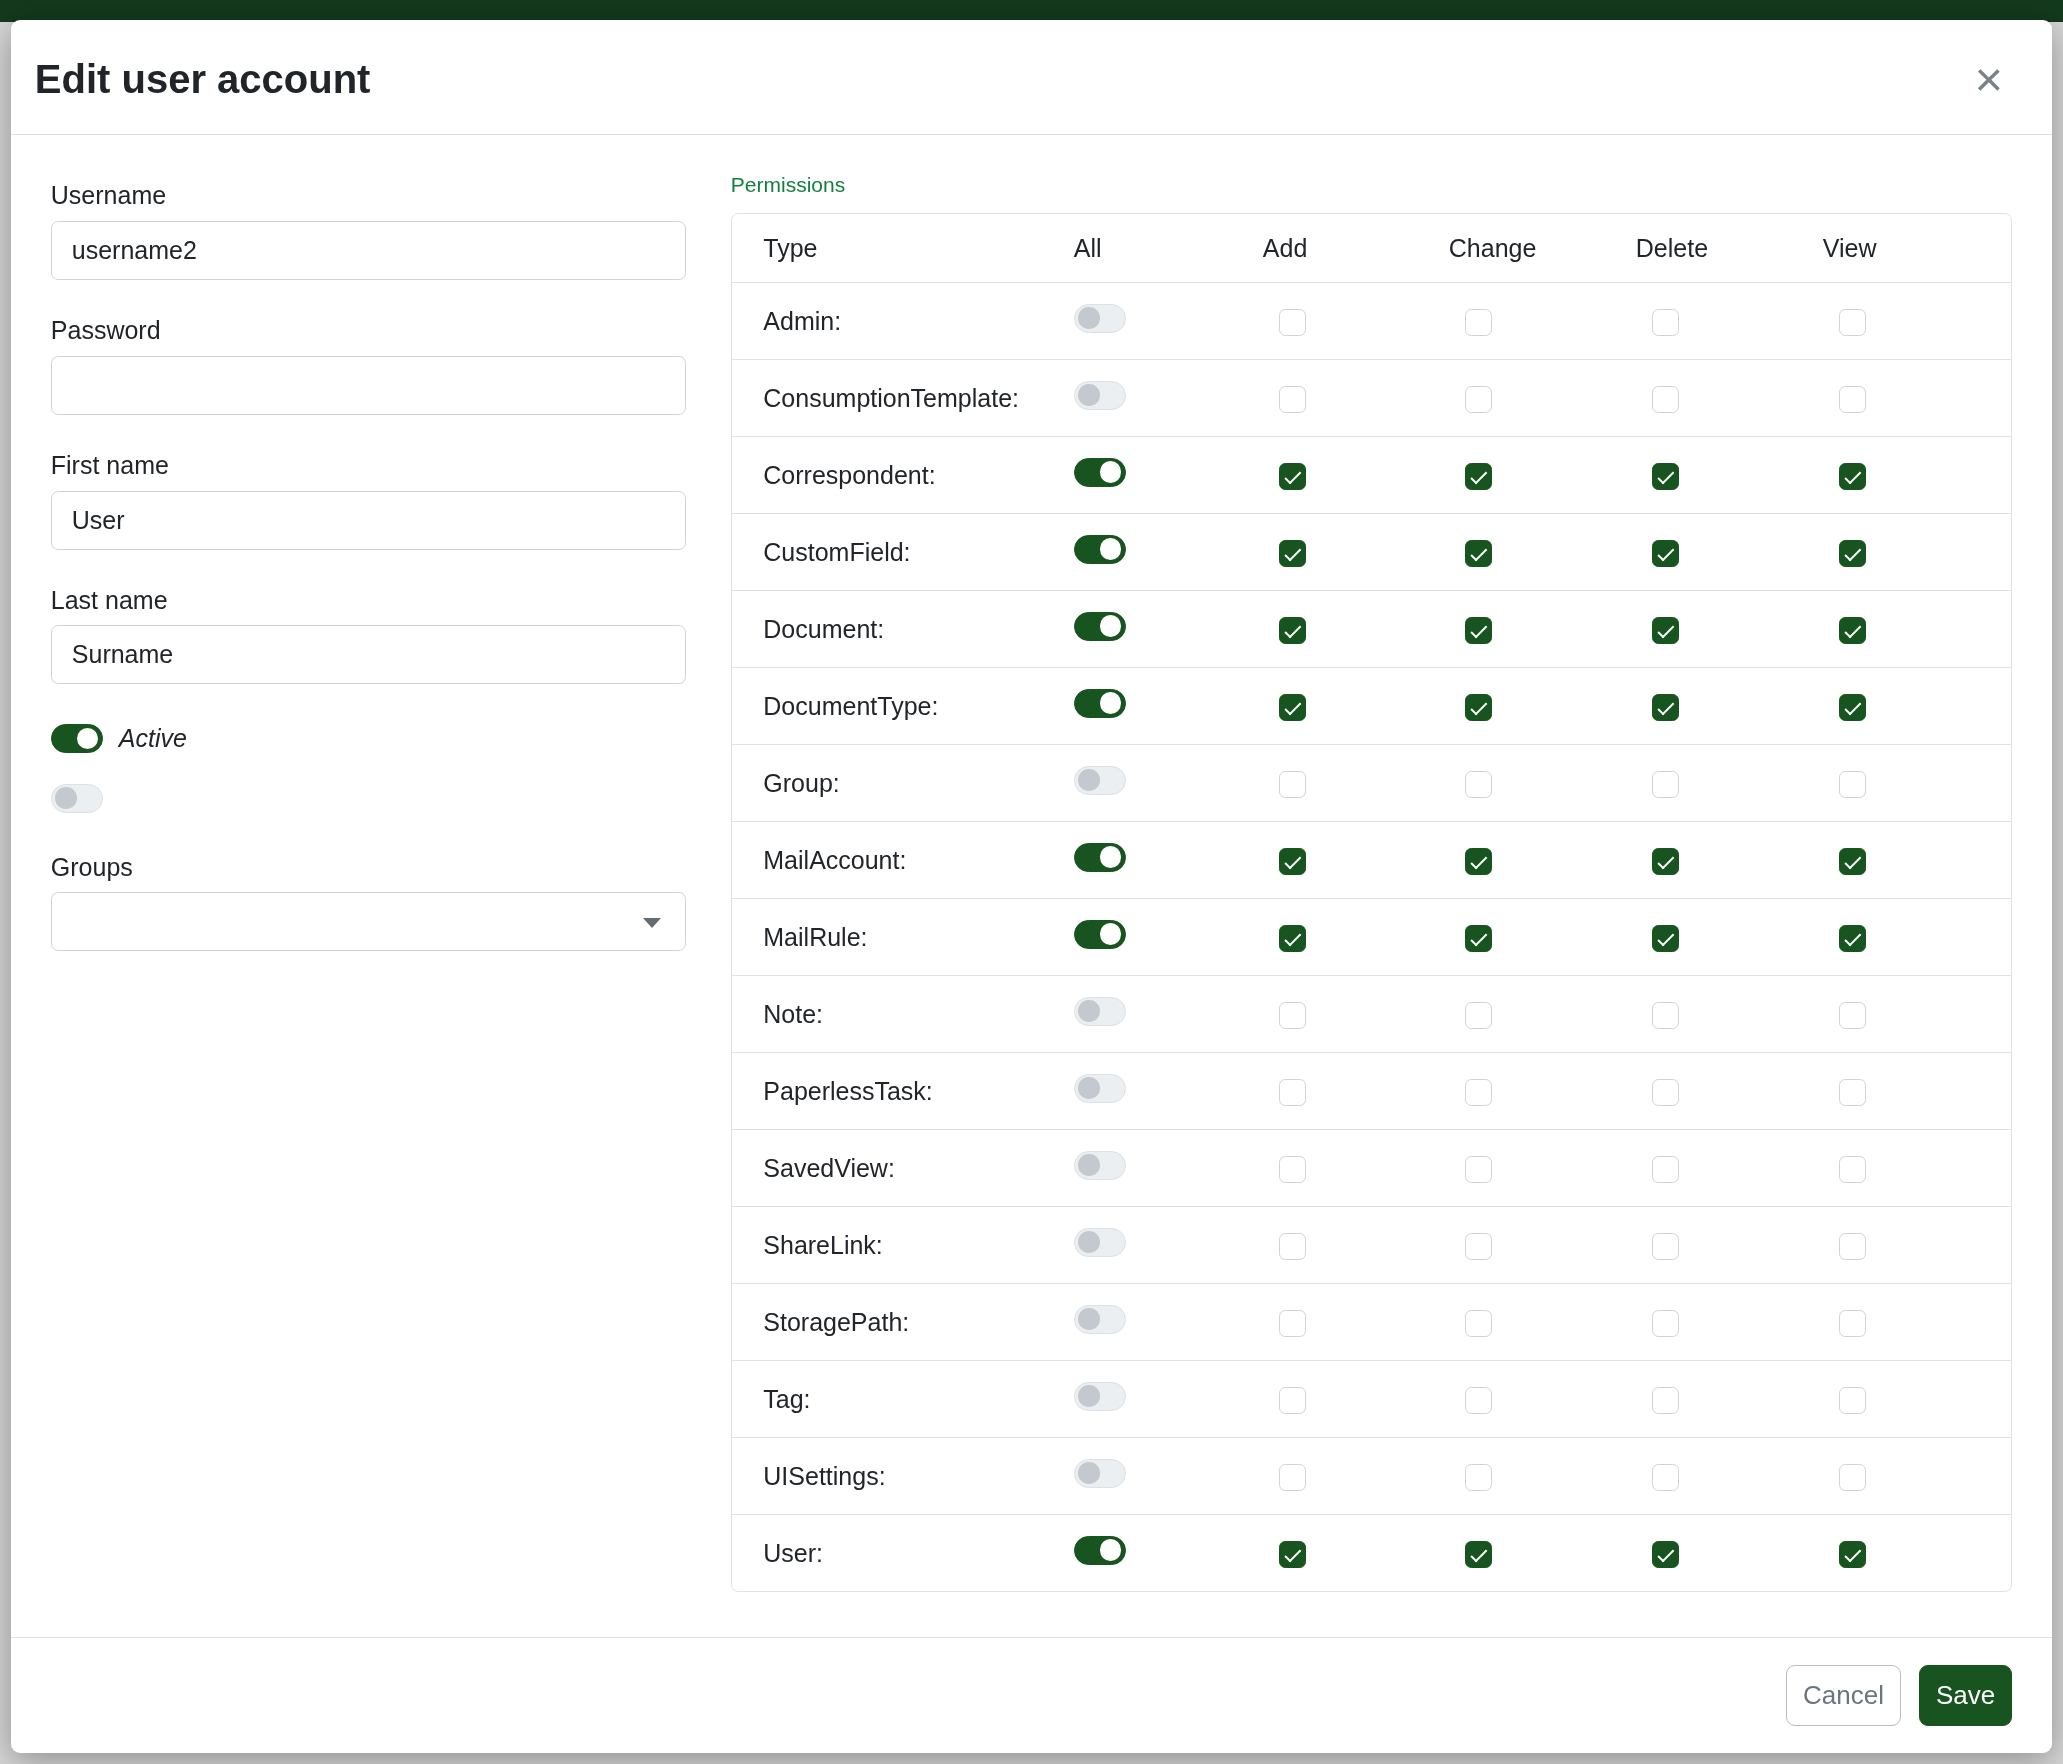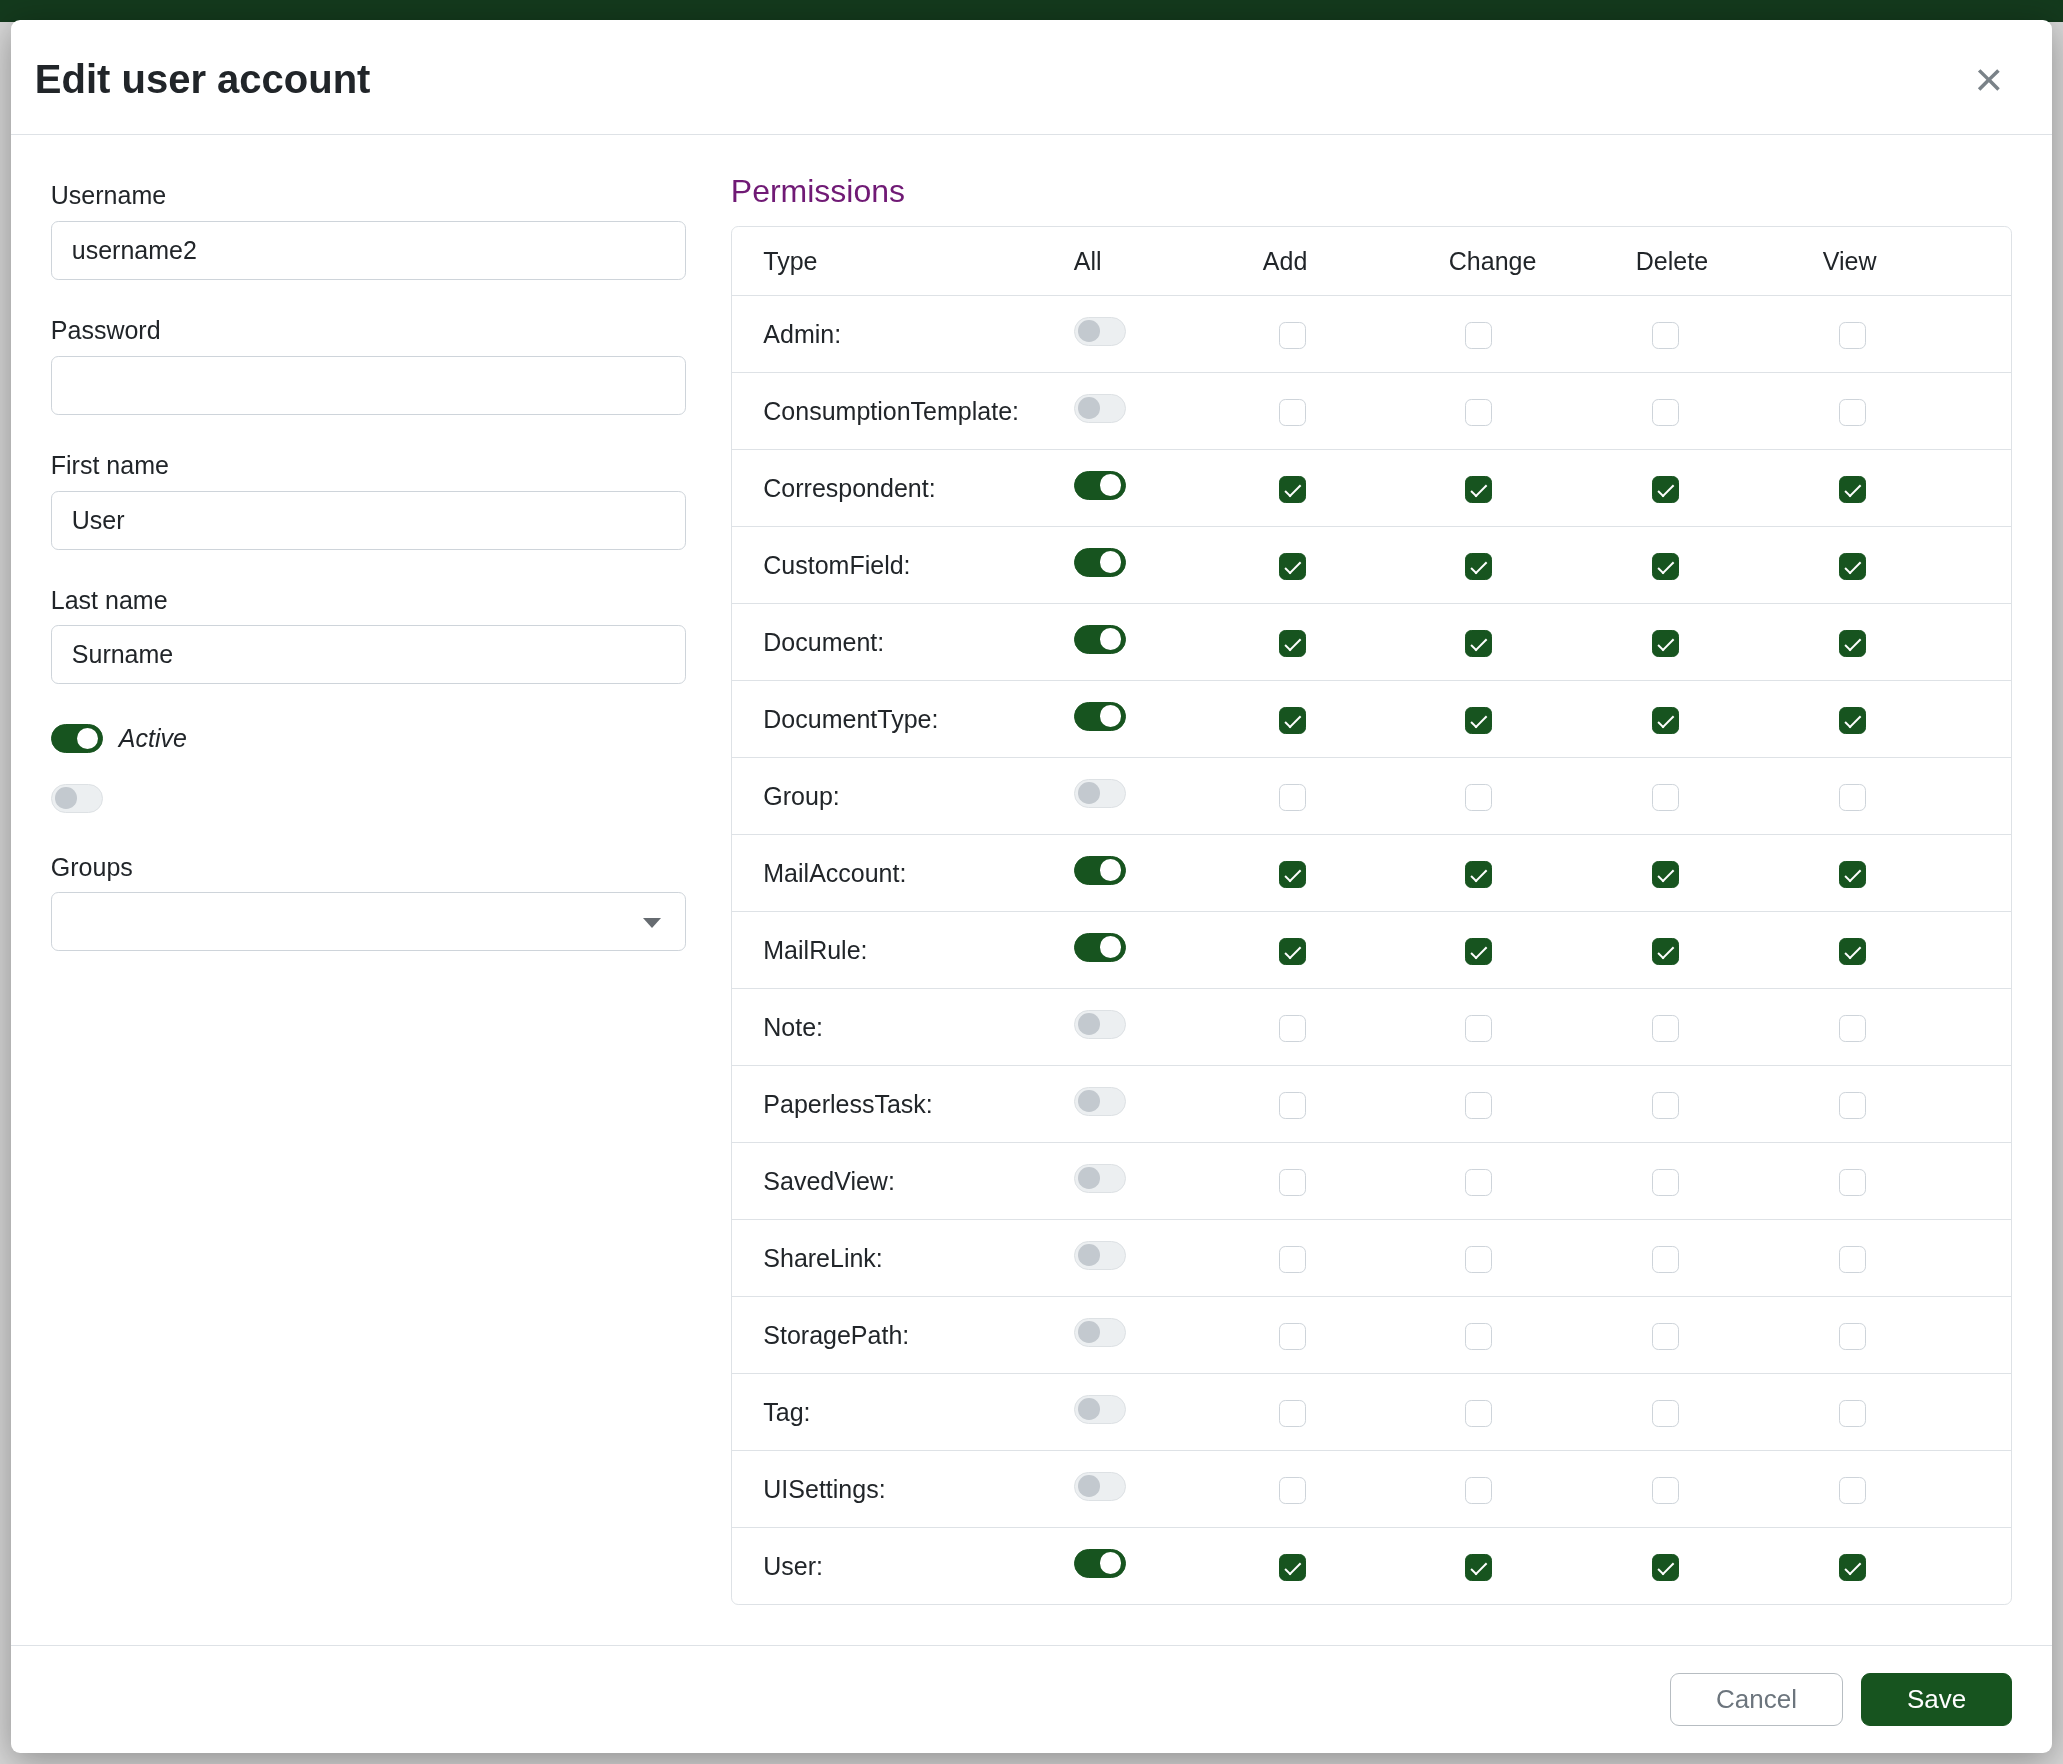--- a/index.html
+++ b/index.html
@@ -61,21 +61,21 @@
   }
   .toggle.on { background:#17541f; border-color:#17541f; }
   .toggle.on .knob { left:auto; right:3.6px; background:#fff; }
 
   .switch-row { display:flex; align-items:flex-start; gap:16px; margin-bottom:23.4px;font-style:italic; }
   .switch-row .toggle { margin-top:3.6px; }
   .switch-label { font-size:25px; color:#212529; line-height:1.45; }
   .switch-label .hint { font-size:23.4px; color:#495057; }
   .groups-field { margin-top:40px; }
 
-  .perm-label { font-size:32px; color:#701a75; margin-bottom:16px; }
+  .perm-label { font-size:21px; color:#15803d; margin-bottom:16px; }
   .perm-table { border:0.9px solid #dee2e6; border-radius:7.2px; overflow:hidden; }
   .perm-head, .perm-row {
     display:grid;
     grid-template-columns:342px 189px 186px 187px 187px 1fr;
     align-items:center;
   }
   .perm-head { min-height:68px; }
   .perm-row { min-height:77px; border-top:0.9px solid #dee2e6; }
   .cell { font-size:25px; color:#212529; }
   .type-cell { padding-left:31.5px; }
@@ -91,21 +91,21 @@
     width:6.3px; height:13.5px;
     border:solid #fff; border-width:0 2.7px 2.7px 0;
     transform:rotate(45deg);
   }
 
   .modal-footer {
     flex:none; display:flex; justify-content:flex-end; align-items:center;
     gap:18px; padding:27px 40px; border-top:0.9px solid #dee2e6;
   }
   .btn {
-    height:53px; border-radius:9px; font-size:26px; padding:0 45px;
+    height:61px; border-radius:9px; font-size:26px; padding:0 16px;
     cursor:pointer; font-family:"Liberation Sans", sans-serif;
   }
   .btn-cancel { background:#fff; color:#6c757d; border:0.9px solid #b7bdc2; }
   .btn-save { background:#17541f; color:#fff; border:0.9px solid #17541f; }
 </style>
 </head>
 <body>
 
 <div class="backdrop">
   <div class="modal">

